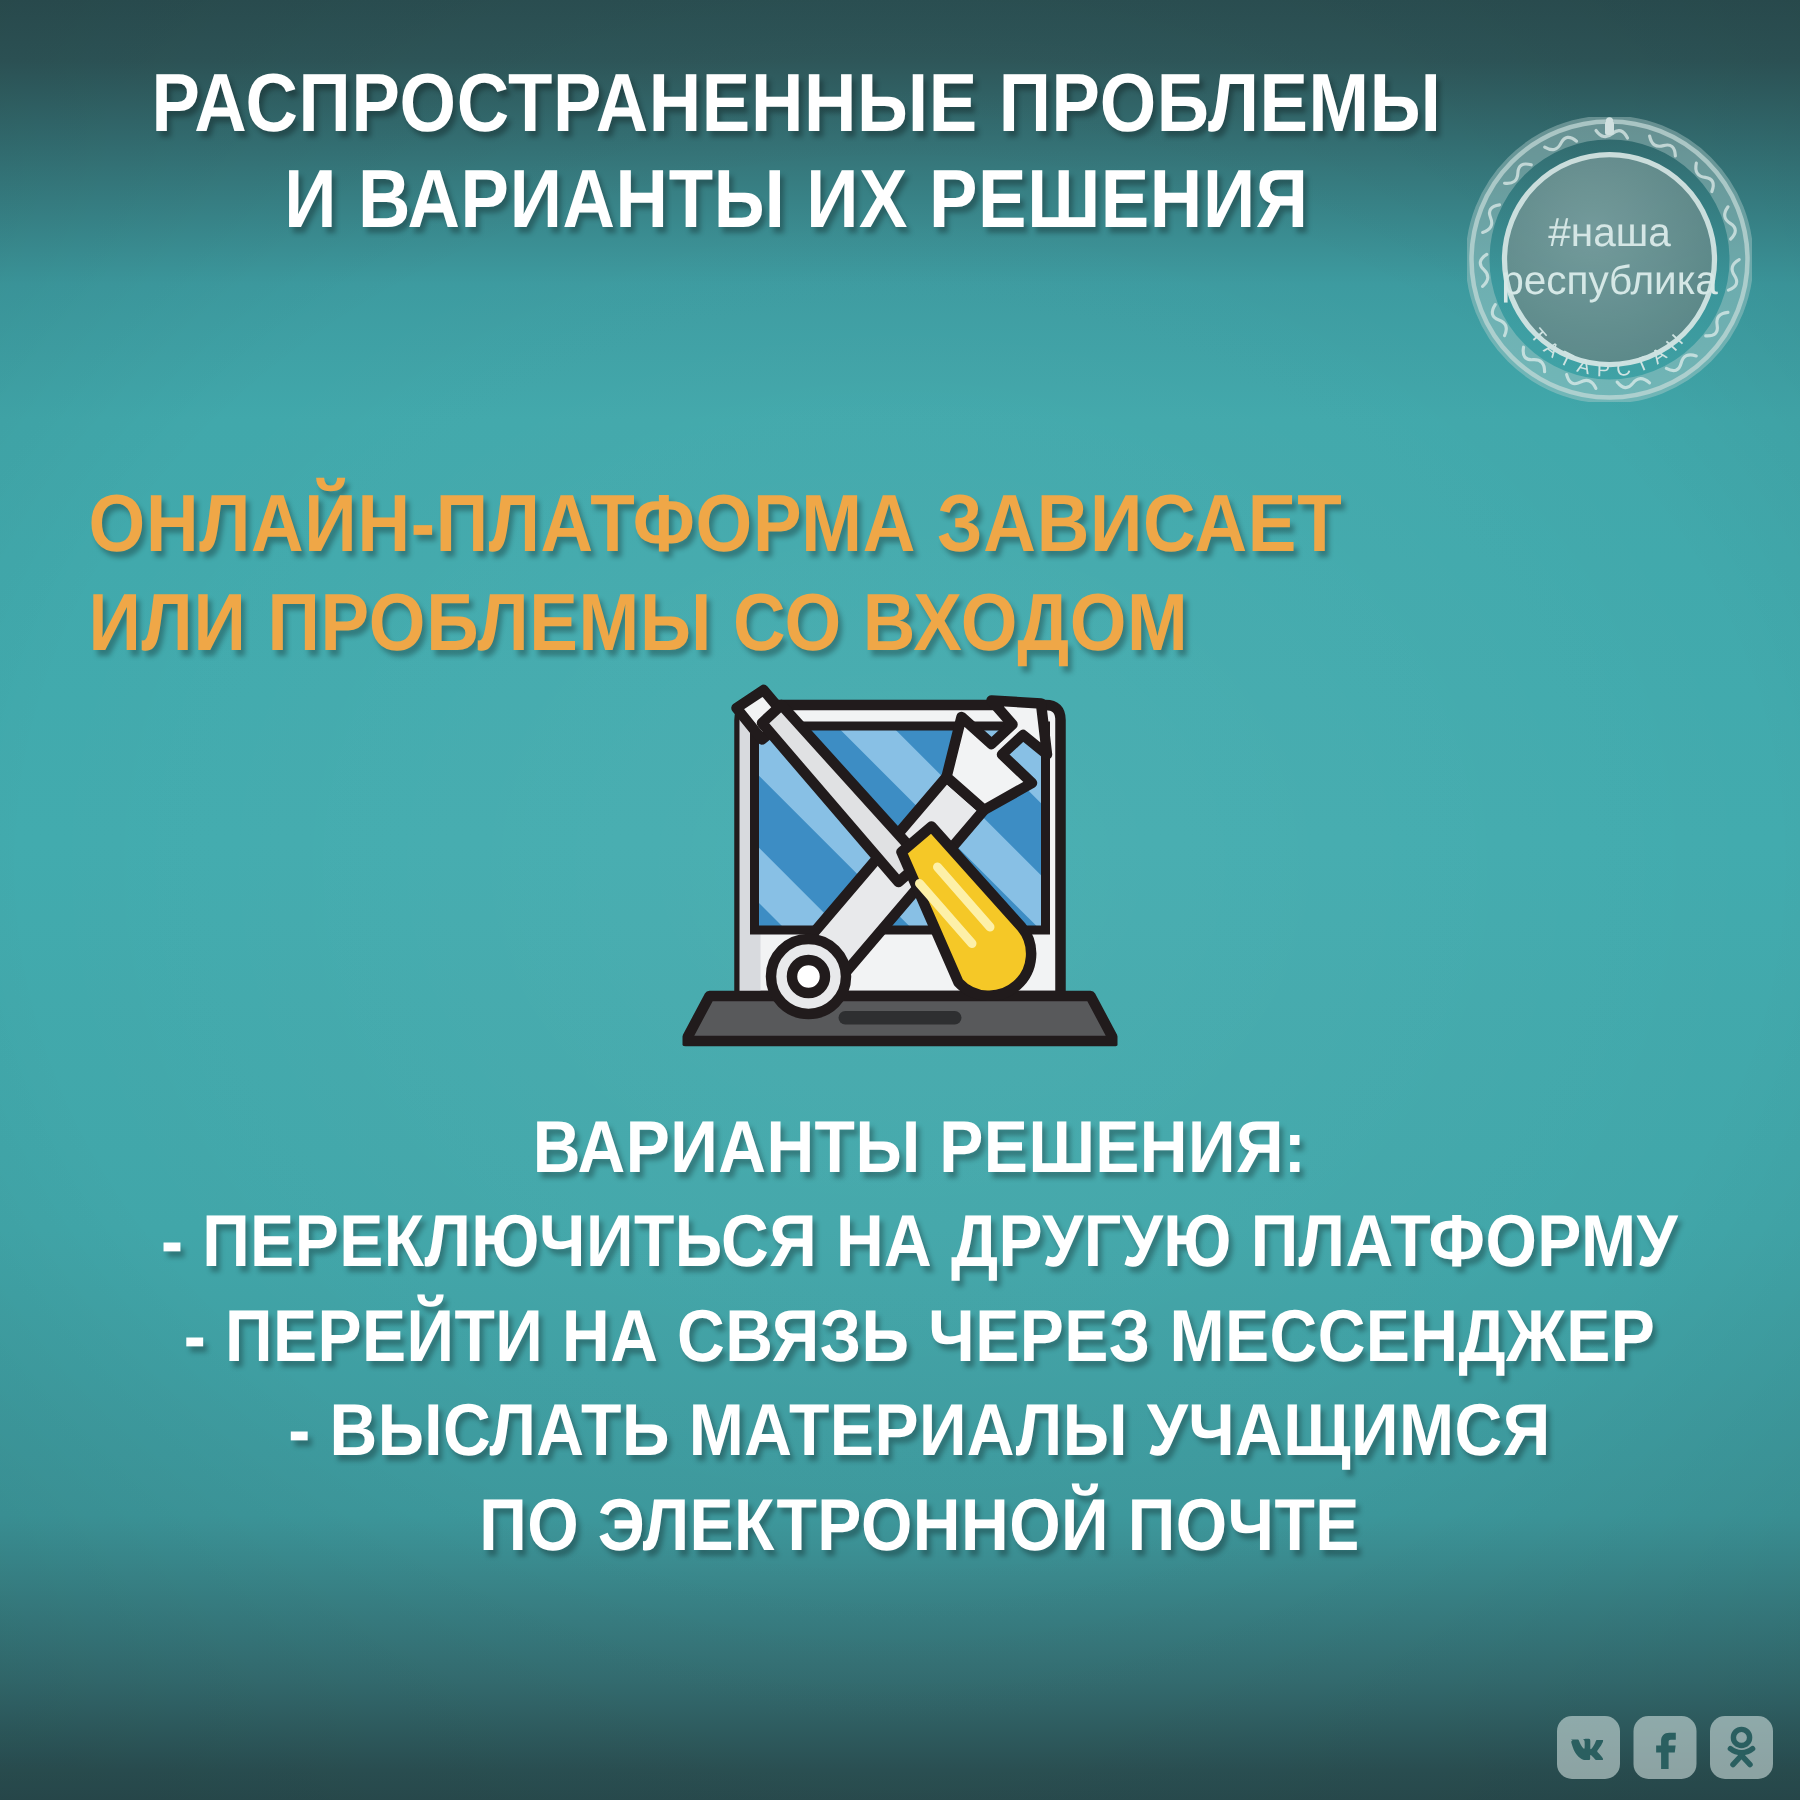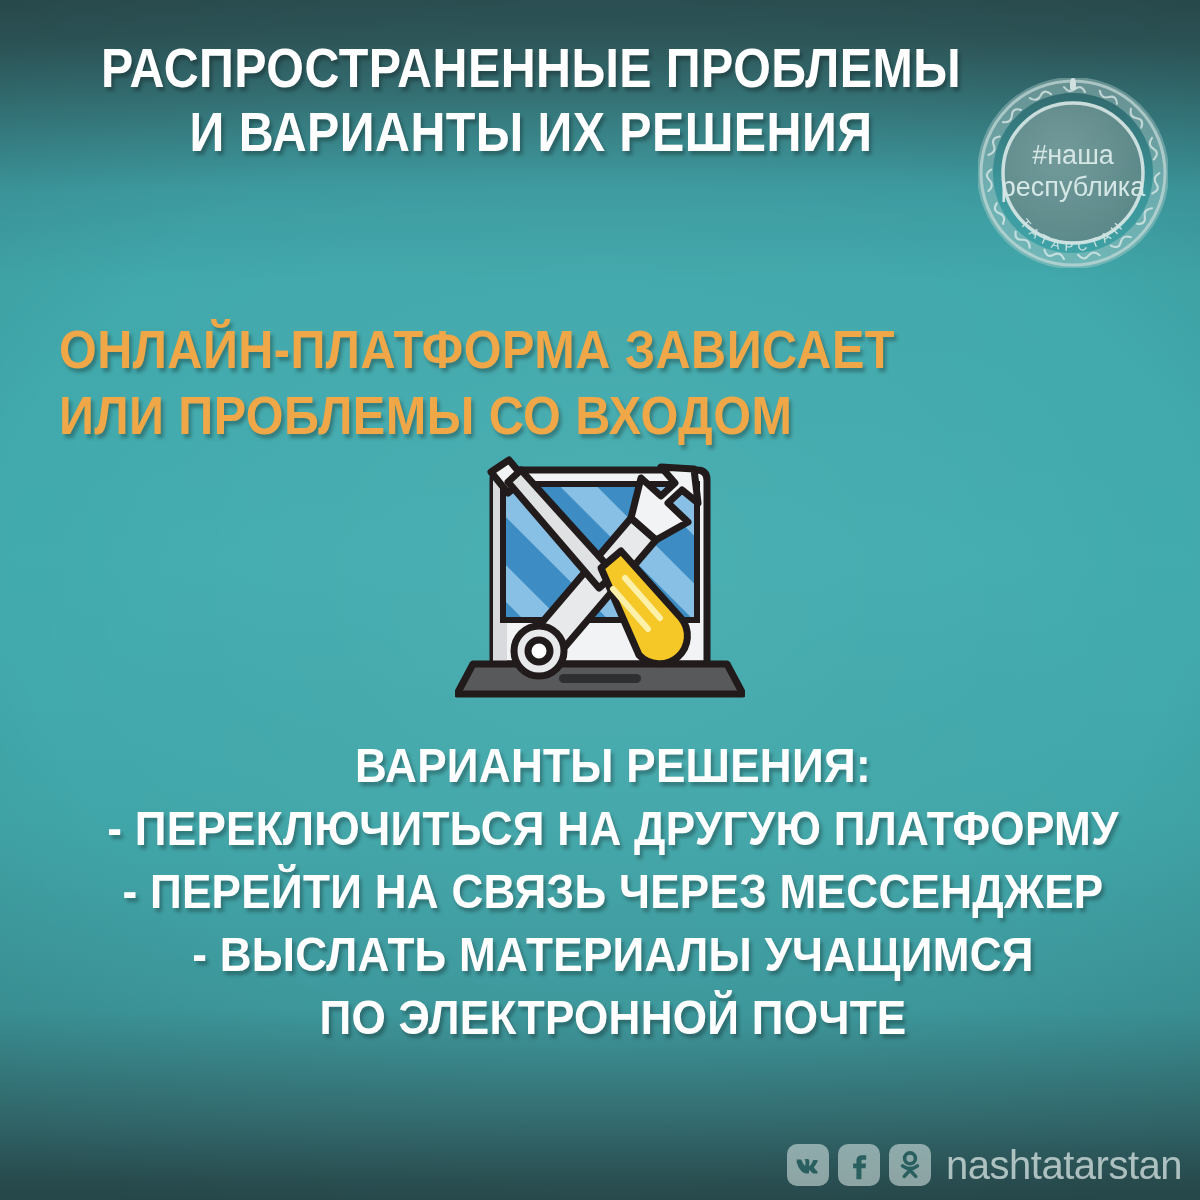--- a/index.html
+++ b/index.html
@@ -363,16 +363,15 @@
 
     <div class="soc">
       <svg width="30" height="30" viewBox="0 0 30 30" aria-hidden="true">
         <circle cx="15" cy="8.3" r="5.4" fill="none" stroke="#2a5f60" stroke-width="3.6"></circle>
         <path d="M7.6,15.8 c2.2,1.8 4.7,2.7 7.4,2.7 c2.7,0 5.2,-0.9 7.4,-2.7" fill="none" stroke="#2a5f60" stroke-width="3.6" stroke-linecap="round"></path>
         <path d="M9.3,26.4 L15,20.2 L20.7,26.4" fill="none" stroke="#2a5f60" stroke-width="3.6" stroke-linecap="round" stroke-linejoin="round"></path>
         <path d="M15,20.2 L15,18.5" stroke="#2a5f60" stroke-width="3.6" stroke-linecap="round"></path>
       </svg>
     </div>
 
-    <div id="footer-handle">nashtatarstan</div>
   </div>
 
 </div>
 
 </body></html>

